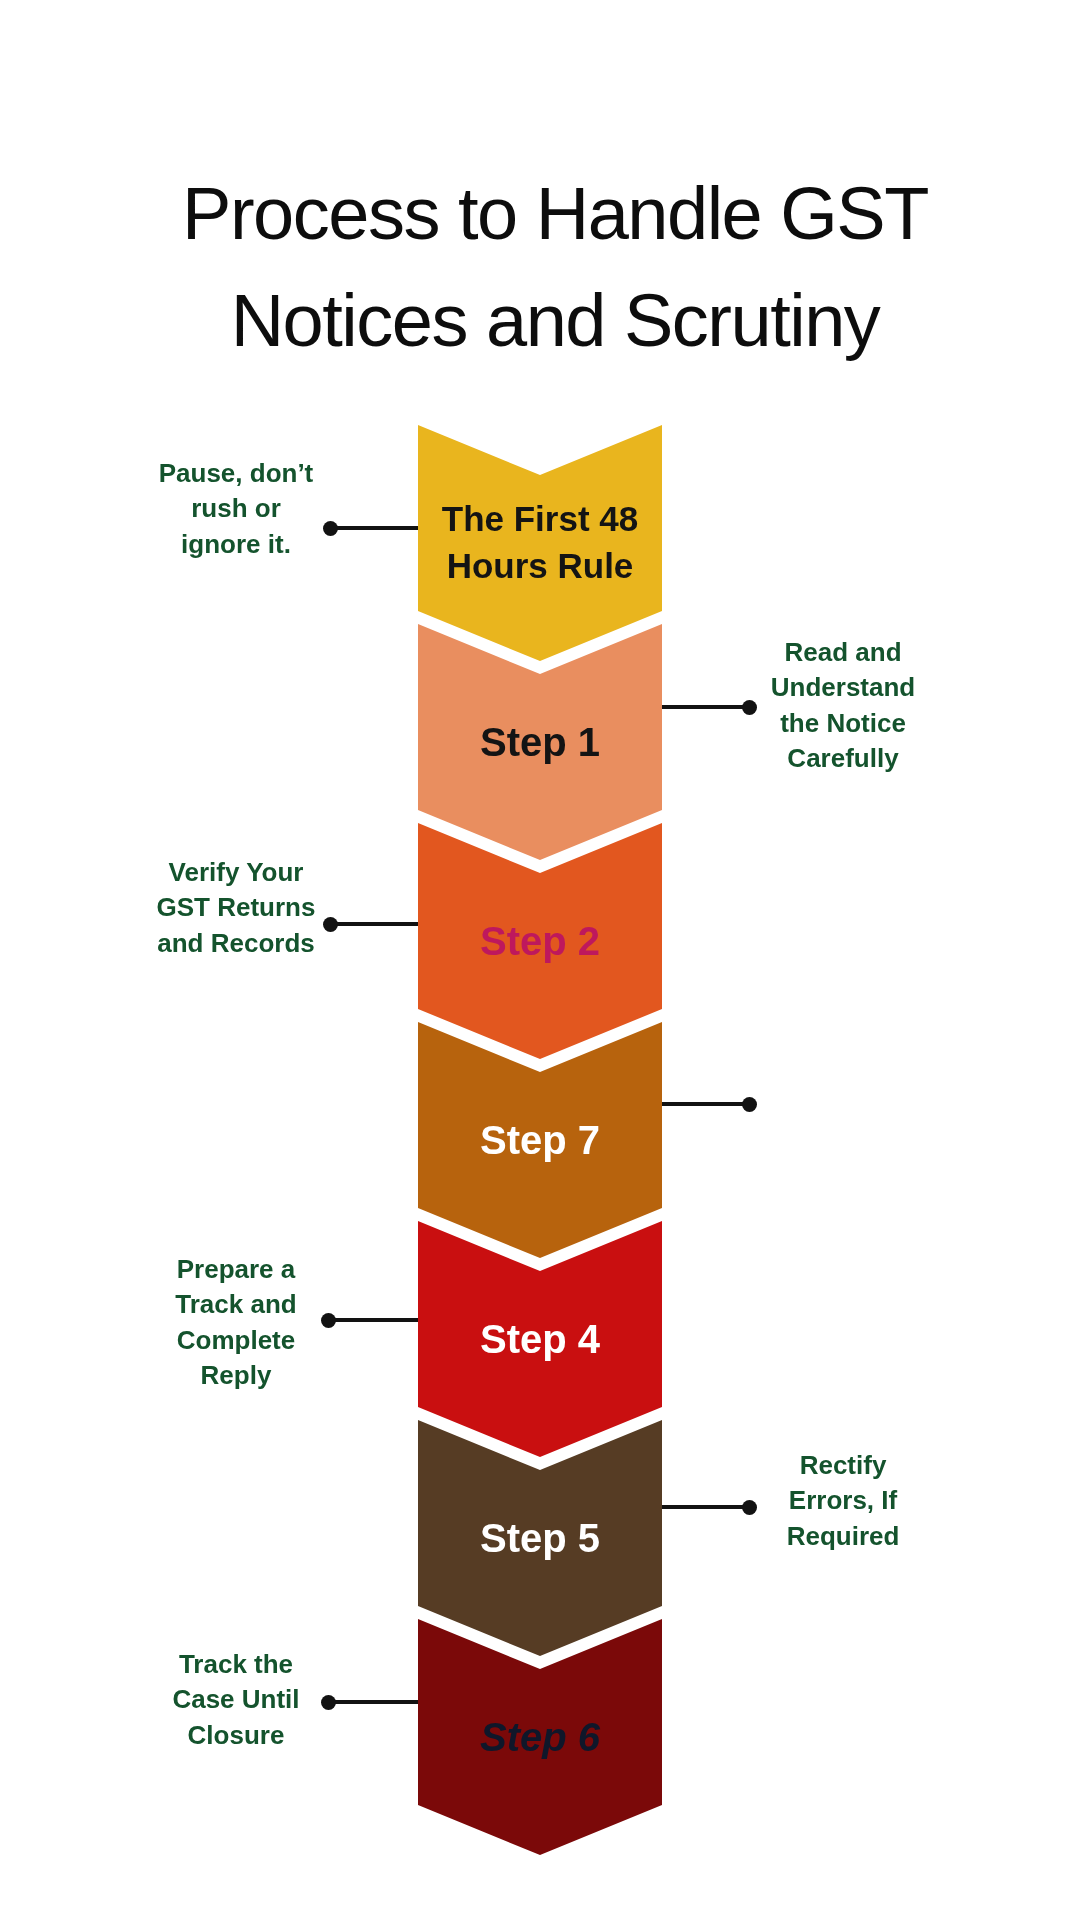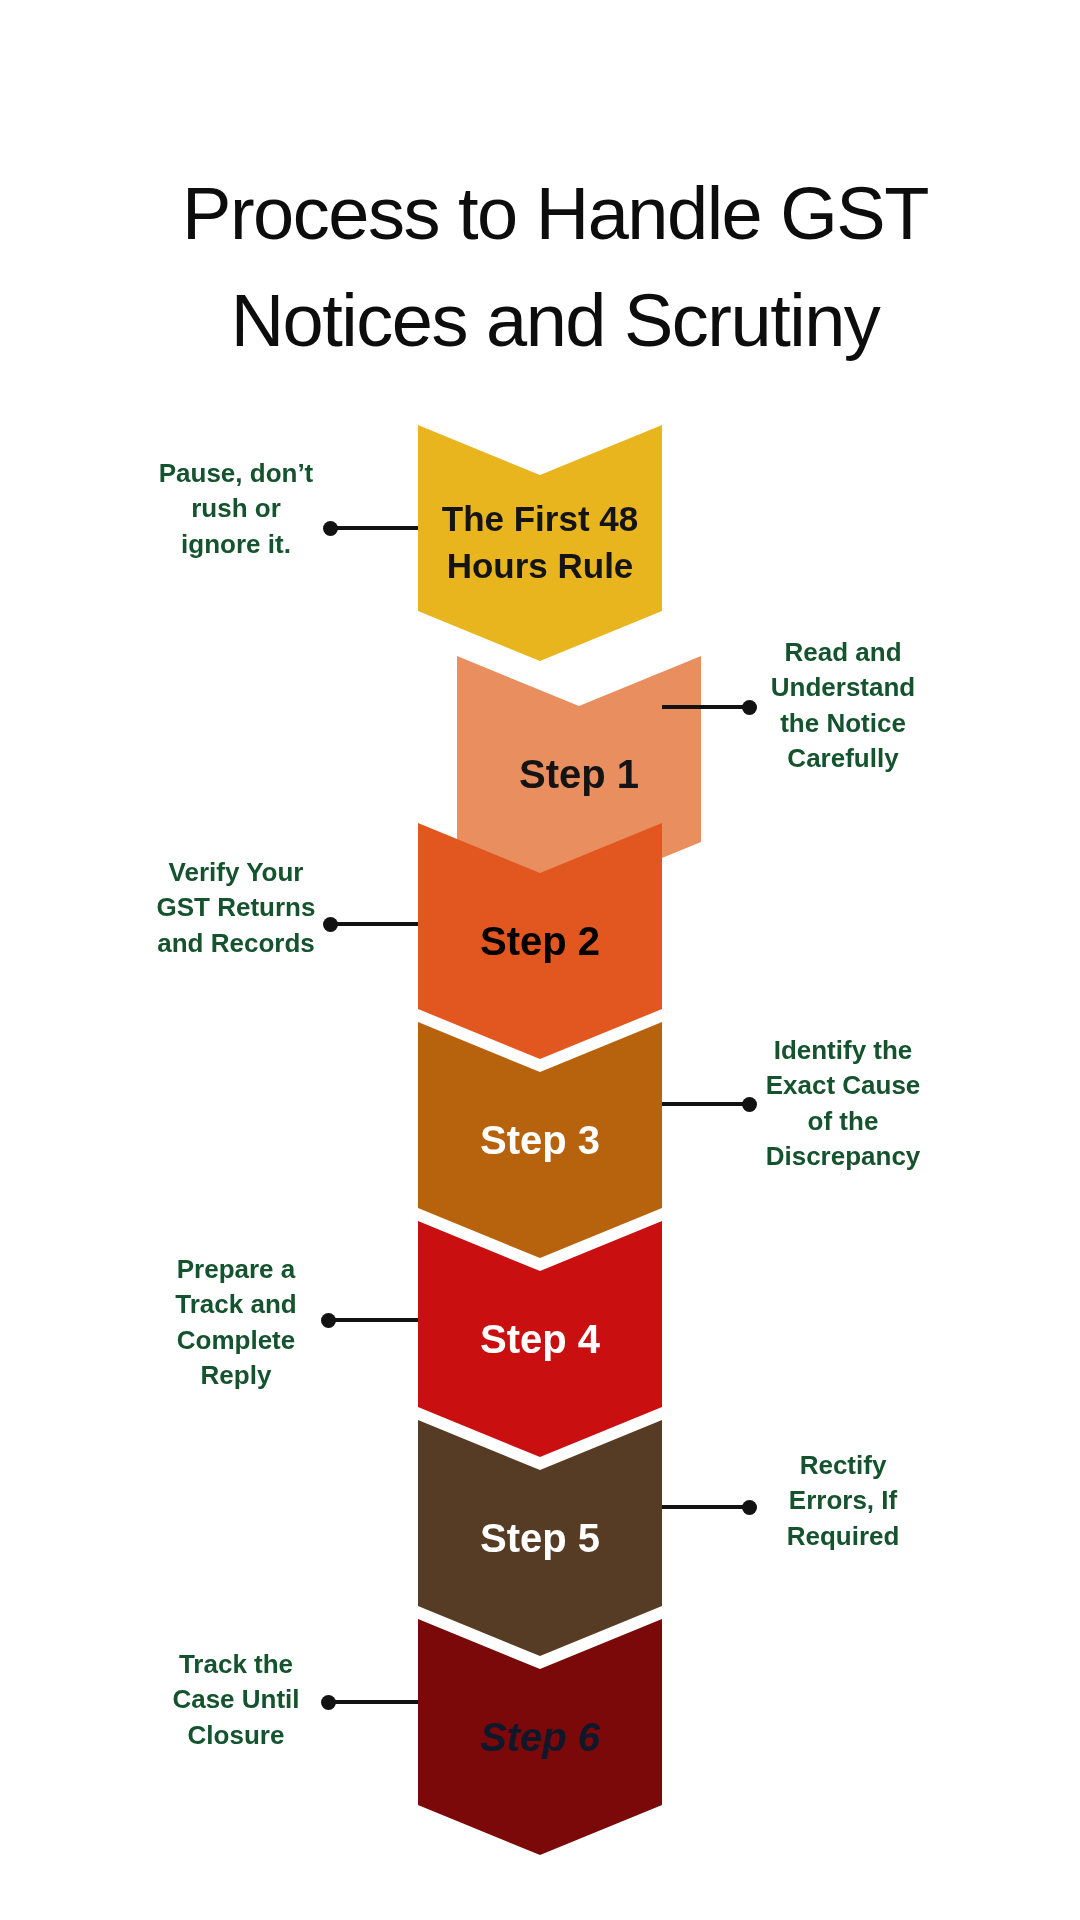--- a/index.html
+++ b/index.html
@@ -35,21 +35,21 @@
   .chev-label {
     position: absolute;
     top: 50px; left: 0; width: 244px; height: 136px;
     display: flex; align-items: center; justify-content: center;
     text-align: center;
     font-size: 40px; font-weight: 700;
     white-space: pre-line;
     line-height: 1.2;
   }
   .s0 { top: 425px; }
-  .s1 { top: 656px; margin-left: 39px; }
+  .s1 { top: 624px; }
   .s2 { top: 823px; }
   .s3 { top: 1022px; }
   .s4 { top: 1221px; padding-left: 9px; }
   .s5 { top: 1420px; }
   .s6 { top: 1619px; }
   .s0 .chev-label { font-size: 35px; line-height: 1.34; }
 
   
   .ann {
     position: absolute;
@@ -110,28 +110,28 @@
     <svg viewBox="0 0 244 236" preserveAspectRatio="none">
       <polygon points="0,0 122,50 244,0 244,186 122,236 0,186" style="fill: rgb(233, 142, 95);"></polygon>
     </svg>
     <div class="chev-label" style="color: rgb(20, 20, 20);">Step 1</div>
   </div>
 
   <div class="chev s2">
     <svg viewBox="0 0 244 236" preserveAspectRatio="none">
       <polygon points="0,0 122,50 244,0 244,186 122,236 0,186" style="fill: rgb(226, 87, 31);"></polygon>
     </svg>
-    <div class="chev-label" style="color: #000000;">Step 2</div>
+    <div class="chev-label" style="color: #be185d;">Step 2</div>
   </div>
 
   <div class="chev s3">
     <svg viewBox="0 0 244 236" preserveAspectRatio="none">
       <polygon points="0,0 122,50 244,0 244,186 122,236 0,186" style="fill: rgb(183, 99, 13);"></polygon>
     </svg>
-    <div class="chev-label" style="color: rgb(255, 255, 255);">Step 3</div>
+    <div class="chev-label" style="color: rgb(255, 255, 255);">Step 7</div>
   </div>
 
   <div class="chev s4">
     <svg viewBox="0 0 244 236" preserveAspectRatio="none">
       <polygon points="0,0 122,50 244,0 244,186 122,236 0,186" style="fill: rgb(201, 15, 16);"></polygon>
     </svg>
     <div class="chev-label" style="color: rgb(255, 255, 255);">Step 4</div>
   </div>
 
   <div class="chev s5">
@@ -151,24 +151,20 @@
   <div class="ann left a1">Pause, don’t
 rush or
 ignore it.</div>
   <div class="ann right a2">Read and
 Understand
 the Notice
 Carefully</div>
   <div class="ann left a3">Verify Your
 GST Returns
 and Records</div>
-  <div class="ann right a4">Identify the
-Exact Cause
-of the
-Discrepancy</div>
   <div class="ann left a5">Prepare a
 Track and
 Complete
 Reply</div>
   <div class="ann right a6">Rectify
 Errors, If
 Required</div>
   <div class="ann left a7">Track the
 Case Until
 Closure</div>

